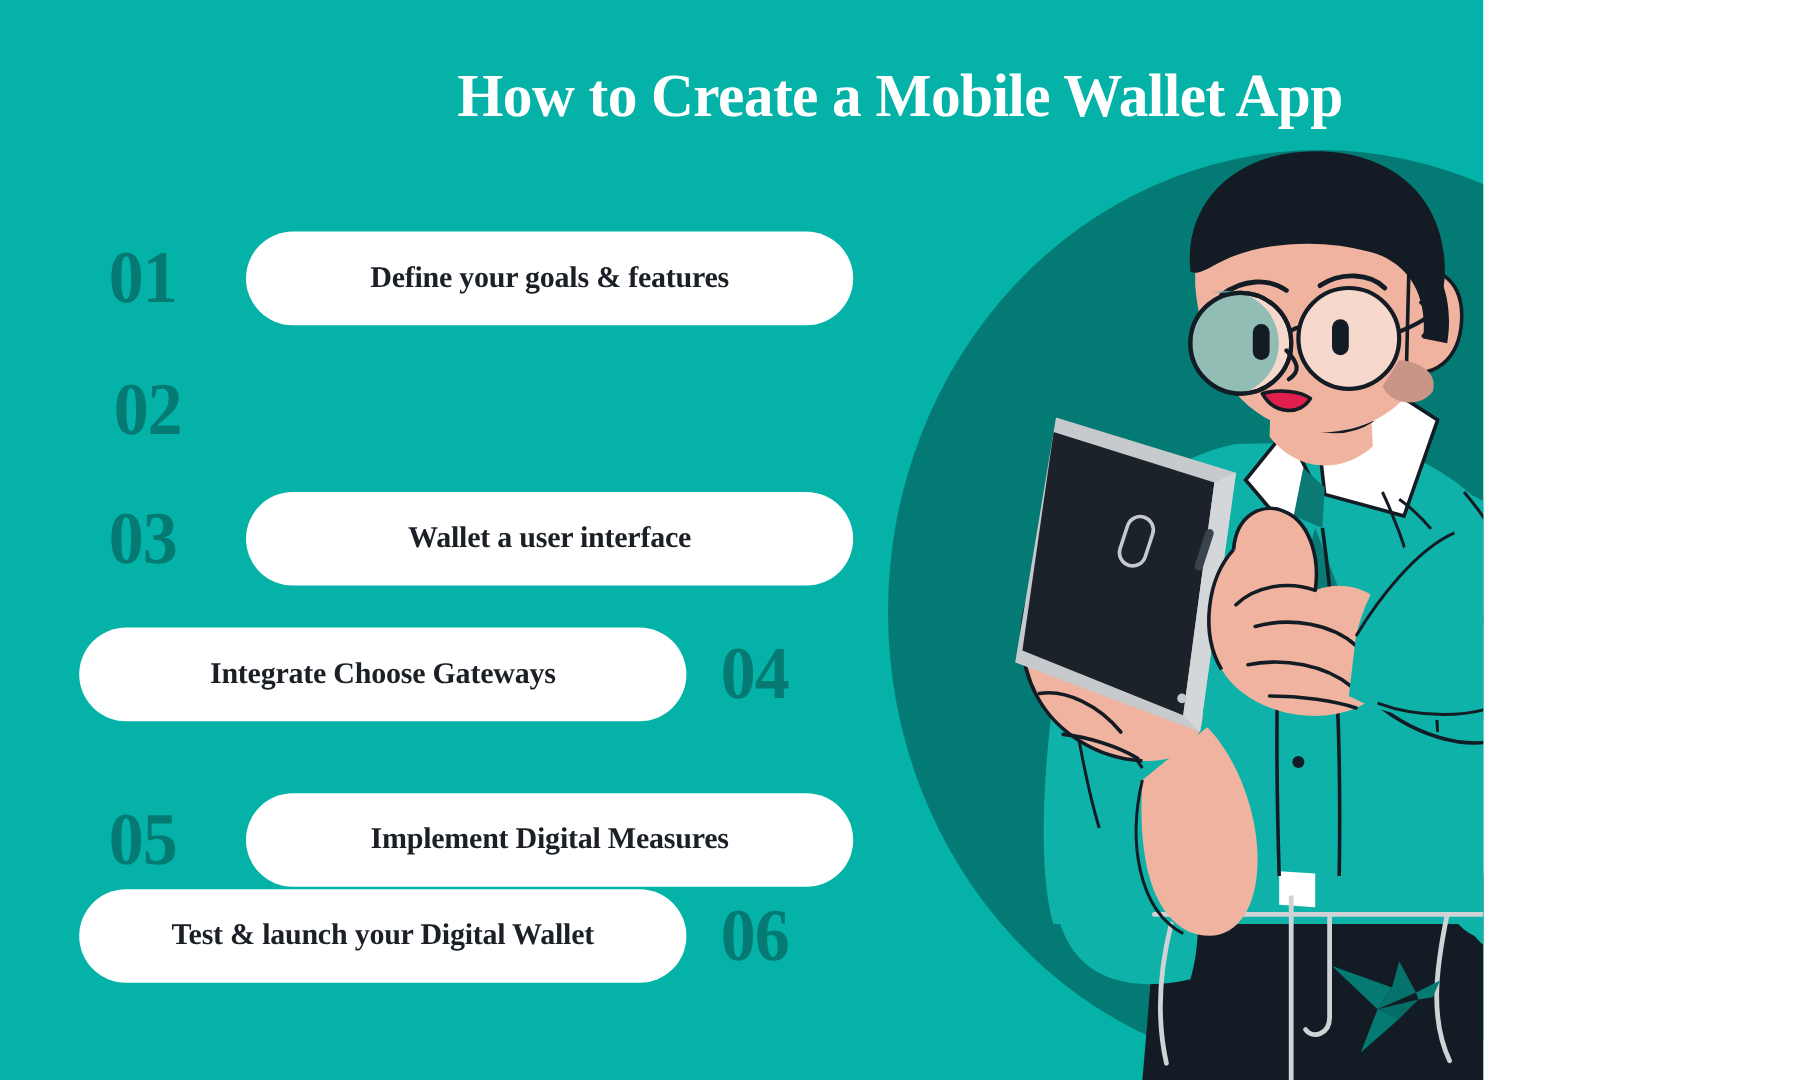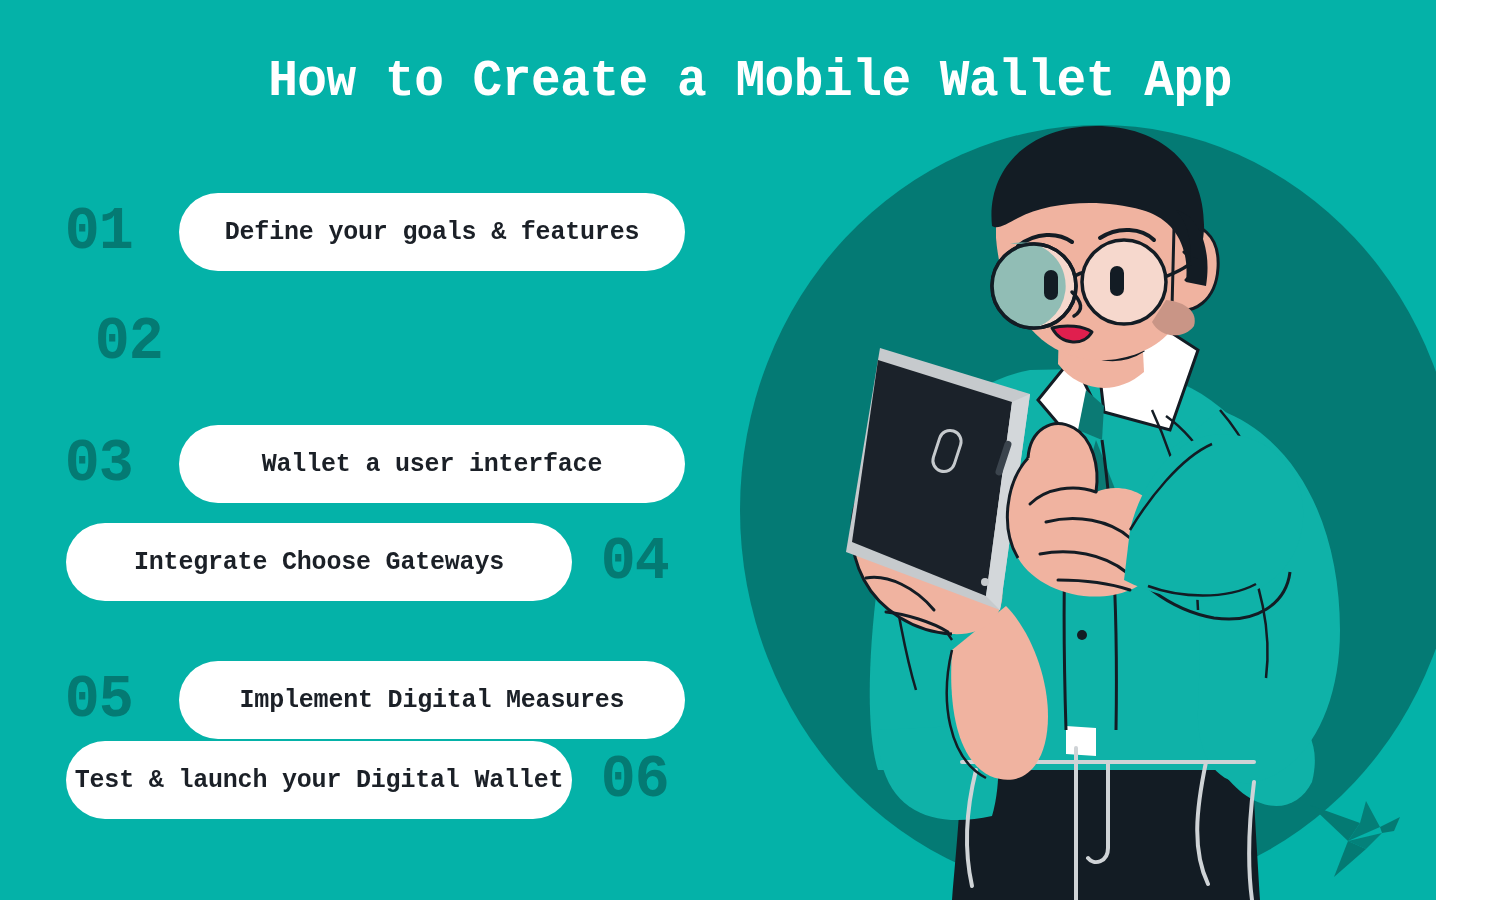--- a/index.html
+++ b/index.html
@@ -2,25 +2,25 @@
 <html><head>
 <meta charset="utf-8">
 <style>
   html, body {
     margin: 0;
     padding: 0;
     background: #ffffff;
   }
   #infographic {
     position: relative;
-    width: 1436px;
+    width: 1236px;
     height: 900px;
     overflow: hidden;
     background: #04b2a8;
-    font-family: Liberation Mono, monospace;
+    font-family: Liberation Serif, serif;
   }
 
   
   .title {
     position: absolute;
     left: 0;
     top: 56px;
     width: 1500px;
     text-align: center;
     color: #ffffff;
@@ -41,21 +41,21 @@
     height: 680px;
   }
   .step-row {
     position: absolute;
     left: 0;
     width: 700px;
     height: 78px;
     display: flex;
     align-items: center;
   }
-  .step-row.left-num  { justify-content: flex-start; padding-left: 62px; }
+  .step-row.left-num  { justify-content: flex-start; padding-left: 88px; }
 
   .step-num {
     color: #047a73;
     font-size: 62px;
     font-weight: bold;
     line-height: 1;
     letter-spacing: -1px;
     flex: 0 0 auto;
     transform: scaleX(0.94);
   }
@@ -119,21 +119,21 @@
       <div class="step-num">01</div>
       <div class="pill">
         <span class="pill-label">Define your goals &amp; features</span>
       </div>
     </div>
 
     <div class="step-row row-even" style="top:118px;">
       <div class="step-num">02</div>
     </div>
 
-    <div class="step-row row-odd left-num" style="top:240px;align-items:center;">
+    <div class="step-row row-odd left-num" style="top:225px;align-items:center;">
       <div class="step-num">03</div>
       <div class="pill">
         <span class="pill-label">Wallet a user interface</span>
       </div>
     </div>
 
     <div class="step-row row-even" style="top:338px;">
       <div class="pill">
         <span class="pill-label">Integrate Choose Gateways</span>
       </div>

